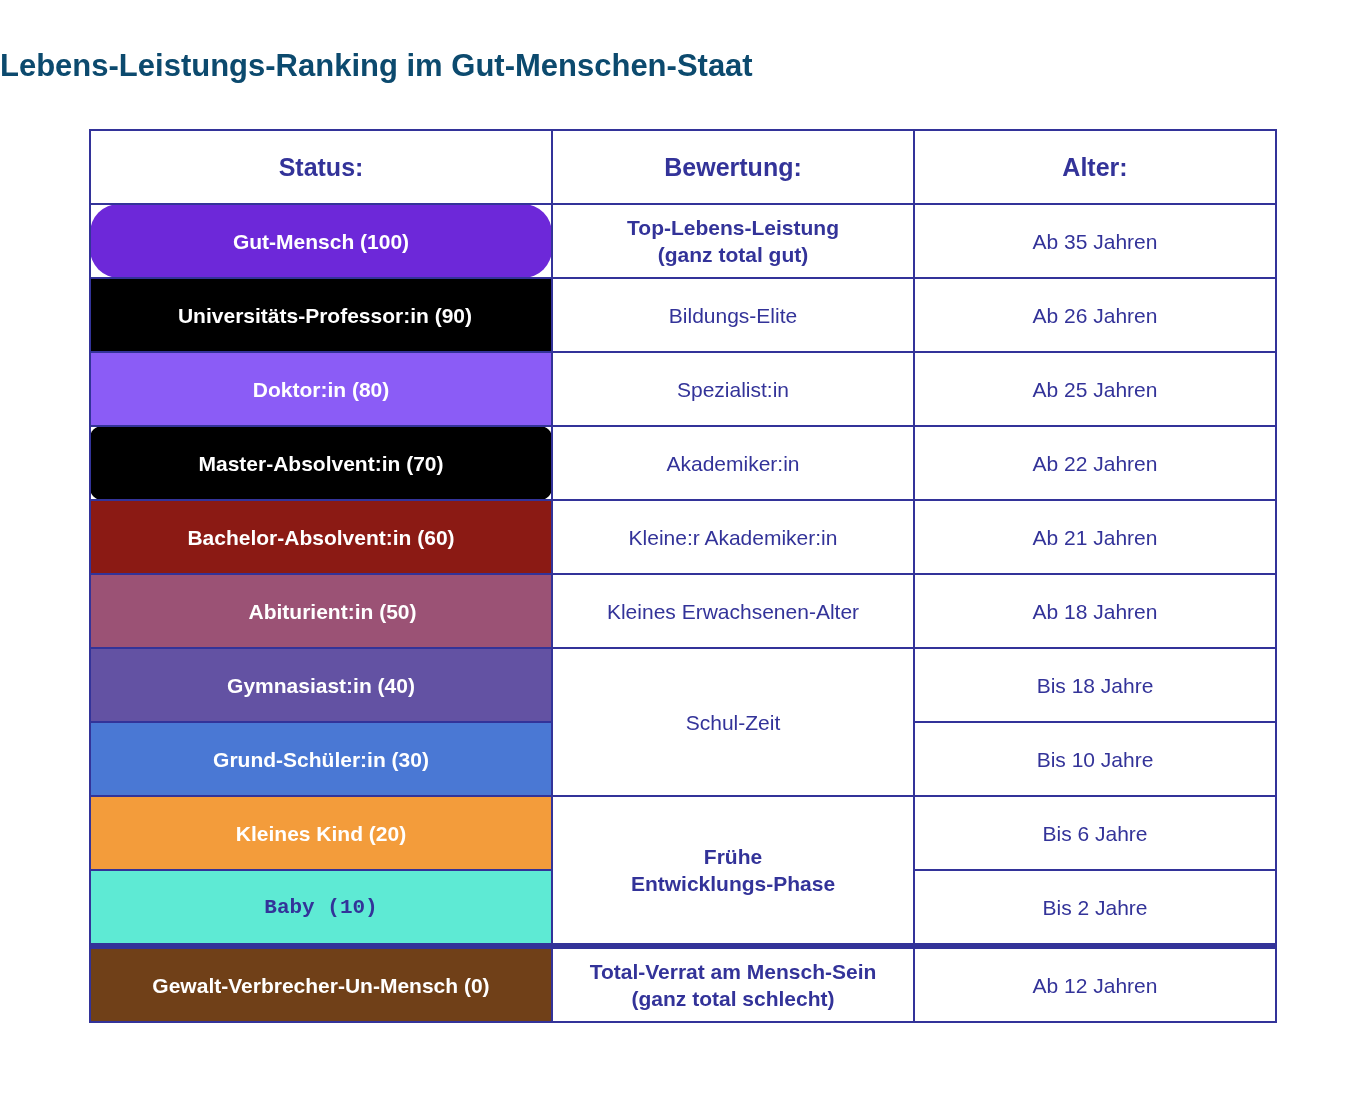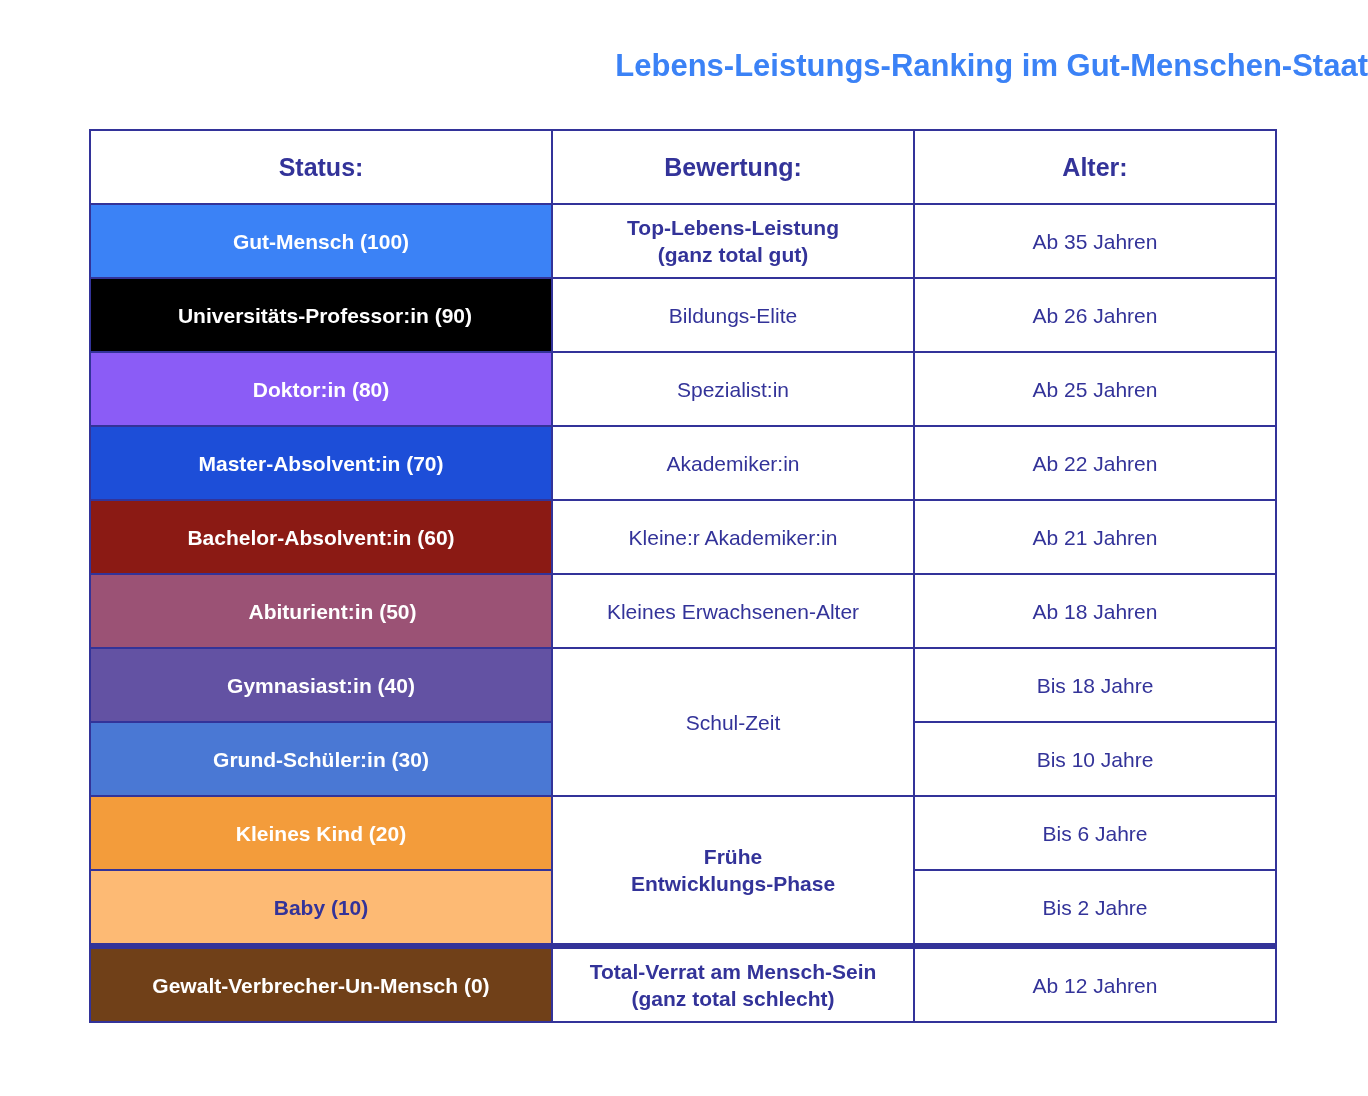--- a/index.html
+++ b/index.html
@@ -1,17 +1,17 @@
 <!DOCTYPE html>
 <html><head>
 <meta charset="utf-8">
 <style>
   html, body { margin: 0; padding: 0; background: #ffffff; }
   body { width: 1368px; height: 1096px; position: relative; font-family: "Liberation Sans", sans-serif; color: #333399; }
-  .title { position: absolute; left: 0; top: 48px; width: 1368px; text-align: right; font-size: 31px; font-weight: bold; color: #3b82f6; }
+  .title { position: absolute; left: 0; top: 48px; width: 1368px; text-align: left; font-size: 31px; font-weight: bold; color: #0c4a6e; }
   table { position: absolute; left: 89px; top: 129px; border-collapse: collapse; table-layout: fixed; }
   td, th { border: 2px solid #333399; text-align: center; vertical-align: middle; padding: 0; font-size: 21px; line-height: 27px; }
   th { height: 72px; font-size: 25px; font-weight: bold; color: #333399; background: #fff; }
   td { height: 72px; }
   .c1 { width: 462px; }
   .c2 { width: 362px; }
   .c3 { width: 362px; }
   td.status { color: #ffffff; font-weight: bold; }
   td.dark-text { color: #333399; }
   tr.sep td { border-top: 6px solid #333399; }
@@ -31,39 +31,39 @@
     </colgroup>
   <thead>
     <tr>
       <th>Status:</th>
       <th>Bewertung:</th>
       <th>Alter:</th>
     </tr>
   </thead>
   <tbody>
     <tr>
-      <td class="status" style="background: #3b82f6;">Gut-Mensch (100)</td>
+      <td class="status" style="background: #6d28d9; border-radius: 29px;">Gut-Mensch (100)</td>
       <td>
           <span class="bew-line">Top-Lebens-Leistung</span>
           <span class="bew-line">(ganz total gut)</span>
         </td>
       <td>Ab 35 Jahren</td>
     </tr>
     <tr>
       <td class="status" style="background: rgb(0, 0, 0); padding-left: 8px;">Universitäts-Professor:in (90)</td>
       <td>Bildungs-Elite</td>
       <td>Ab 26 Jahren</td>
     </tr>
     <tr>
       <td class="status" style="background: #8b5cf6;">Doktor:in (80)</td>
       <td>Spezialist:in</td>
       <td>Ab 25 Jahren</td>
     </tr>
     <tr>
-      <td class="status" style="background: #1d4ed8;">Master-Absolvent:in (70)</td>
+      <td class="status" style="background: #000000; border-radius: 12px;">Master-Absolvent:in (70)</td>
       <td>Akademiker:in</td>
       <td>Ab 22 Jahren</td>
     </tr>
     <tr>
       <td class="status" style="background: rgb(139, 26, 20);">Bachelor-Absolvent:in (60)</td>
       <td>Kleine:r Akademiker:in</td>
       <td>Ab 21 Jahren</td>
     </tr>
     <tr>
       <td class="status" style="background: rgb(155, 82, 117); padding-left: 23px;">Abiturient:in (50)</td>
@@ -81,21 +81,21 @@
     </tr>
     <tr>
       <td class="status" style="background: rgb(243, 156, 59);">Kleines Kind (20)</td>
       <td rowspan="2" class="fruehe">
           <span class="bew-line">Frühe</span>
           <span class="bew-line">Entwicklungs-Phase</span>
         </td>
       <td>Bis 6 Jahre</td>
     </tr>
     <tr>
-      <td class="status dark-text" style="background: #fdba74;">Baby (10)</td>
+      <td class="status dark-text" style="background: #5eead4; font-family: Liberation Mono, monospace;">Baby (10)</td>
       <td>Bis 2 Jahre</td>
     </tr>
     <tr class="sep">
       <td class="status" style="background: rgb(112, 64, 24);">Gewalt-Verbrecher-Un-Mensch (0)</td>
       <td>
           <span class="bew-line">Total-Verrat am Mensch-Sein</span>
           <span class="bew-line">(ganz total schlecht)</span>
         </td>
       <td>Ab 12 Jahren</td>
     </tr>

